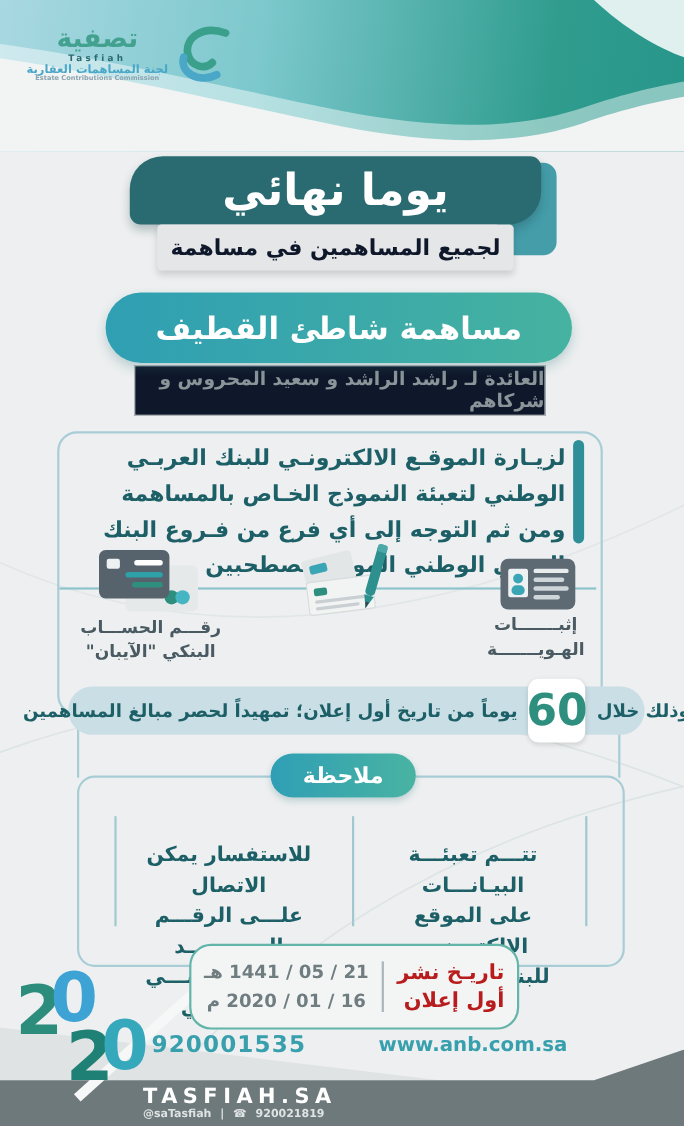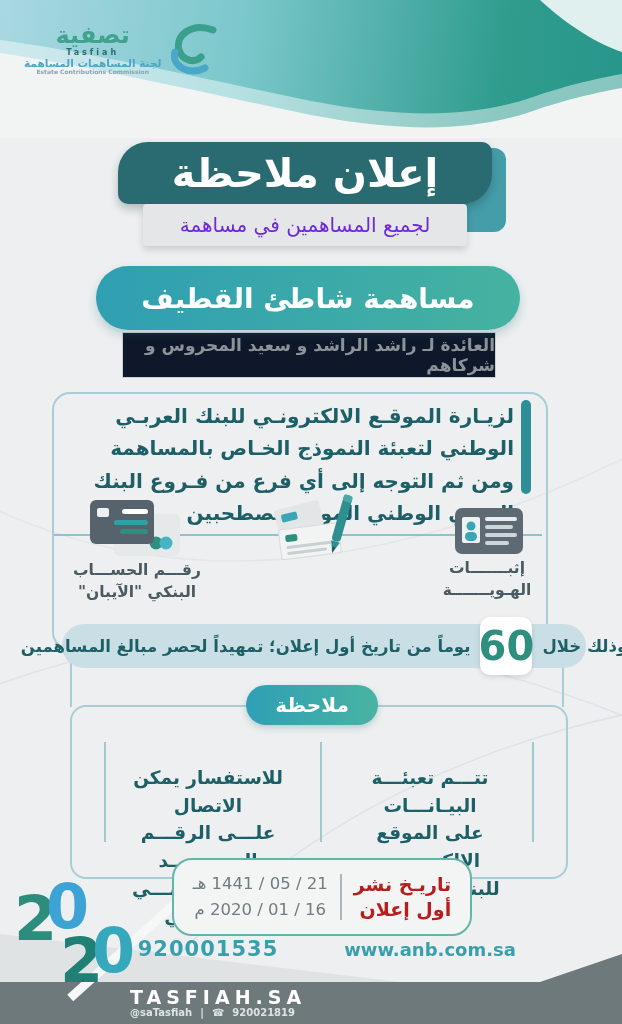--- a/index.html
+++ b/index.html
@@ -17,21 +17,21 @@
   .brand-org{font-size:10.5px;font-weight:700;color:#4aa7c8;}
   .brand-org-en{font-size:6px;font-weight:700;color:#8aa3b0;}
   
   #banner-tab{left:452px;top:148px;width:54px;height:84px;background:#459daa;border-radius:12px;z-index:1;}
   #banner-main{left:118px;top:142px;width:374px;height:62px;background:#2a6b72;z-index:2;
     border-radius:30px 10px 30px 10px;display:flex;align-items:center;justify-content:center;
     box-shadow:0 5px 9px rgba(20,60,66,.28);}
   #banner-main span{font-size:40px;font-weight:800;color:#ffffff;}
   #banner-sub{left:143px;top:204px;width:324px;height:42px;background:#e4e6e7;border-radius:4px;z-index:2;
     display:flex;align-items:center;justify-content:center;box-shadow:0 4px 7px rgba(0,0,0,.14);}
-  #banner-sub span{font-size:20px;font-weight:400;color:#6d28d9;}
+  #banner-sub span{font-size:20px;font-weight:700;color:#0f172a;}
   #contrib-pill{left:96px;top:266px;width:424px;height:64px;border-radius:32px;z-index:2;
     background:linear-gradient(90deg,#2f9fb3 0%,#46b2a0 100%);display:flex;align-items:center;justify-content:center;
     box-shadow:0 5px 10px rgba(40,110,120,.25);}
   #contrib-pill span{font-size:28px;font-weight:800;color:#ffffff;}
   #owners-box{left:122px;top:332px;width:372px;height:44px;background:#0f172a;border:1px solid #ccd1d3;z-index:1;
     display:flex;align-items:center;justify-content:center;}
   #owners-box span{font-size:17px;font-weight:600;color:#8b9499;}
   
   #frame1{left:52px;top:392px;width:492px;height:254px;border:2px solid #a9cdd6;border-radius:18px;z-index:1;}
   #accent-bar{left:521px;top:400px;width:10px;height:94px;background:#2f8f99;border-radius:6px;z-index:2;}
@@ -67,21 +67,21 @@
   #col-phone{left:108px;top:736px;width:200px;}
   .note-link{display:block;margin-top:6px;font-size:18px;font-weight:700;color:#38a0ad;direction:ltr;white-space:nowrap;}
   .note-num{display:block;margin-top:4px;font-size:21px;font-weight:700;color:#38a0ad;direction:ltr;letter-spacing:1px;}
   .v-div{width:2px;height:100px;background:#9fc8d0;z-index:1;top:742px;}
   #div-right{left:532px;} #div-mid{left:320px;} #div-left{left:104px;}
   
   #date-box{left:172px;top:858px;width:296px;height:74px;background:#f3f5f5;border:2px solid #63b4a9;border-radius:20px;z-index:3;
     display:flex;align-items:center;justify-content:center;gap:12px;}
   #date-label{font-size:19px;font-weight:800;color:#b91c1c;line-height:1.3;text-align:right;}
   #date-sep{width:2px;height:46px;background:#a9b6ba;}
-  #date-vals{font-size:16.5px;font-weight:400;color:#6f7c80;line-height:1.55;text-align:center;}
+  #date-vals{font-size:16.5px;font-weight:700;color:#6f7c80;line-height:1.55;text-align:center;}
   
   #footer-wedge{left:0;top:934px;width:400px;height:48px;background:#dfe3e4;z-index:1;
     clip-path:polygon(0 0,100% 100%,0 100%);}
   #footer-slash{left:52px;top:946px;width:142px;height:9px;background:#f6f8f8;transform:rotate(-42deg);z-index:2;}
   #footer-band{left:0;top:954px;width:622px;height:70px;background:#6e797b;z-index:1;
     clip-path:polygon(0 28px,540px 28px,622px 0,622px 70px,0 70px);}
   .year-digit{z-index:3;font-size:62px;font-weight:800;line-height:1;}
   #yd1{left:14px;top:888px;color:#2c8d7d;} #yd2{left:46px;top:876px;color:#3da3d4;}
   #yd3{left:60px;top:930px;color:#1f8076;z-index:4;} #yd4{left:92px;top:920px;color:#35a8bc;z-index:4;}
   #f-site{left:130px;top:986px;z-index:5;font-size:19px;font-weight:700;color:#ffffff;letter-spacing:5px;direction:ltr;}
@@ -117,28 +117,28 @@
   </div>
 
   <div id="brand" class="abs">
     <svg width="56" height="54" viewBox="0 0 56 54">
       <path d="M46,8 C24,0 8,14 12,28 C15,38 27,42 34,35" stroke="#3aa08c" stroke-width="7" fill="none" stroke-linecap="round"></path>
       <path d="M8,30 C4,44 22,54 38,46" stroke="#4aa7c8" stroke-width="7" fill="none" stroke-linecap="round"></path>
     </svg>
     <div class="brand-text">
       <div class="brand-ar">تصفية</div>
       <div class="brand-en">Tasfiah</div>
-      <div class="brand-org">لجنة المساهمات المساهمة</div>
+      <div class="brand-org">لجنة المساهمات العقارية</div>
       <div class="brand-org-en">Estate Contributions Commission</div>
     </div>
   </div>
 
   <div id="banner-tab" class="abs"></div>
   <div id="banner-main" class="abs">
-    <span>إعلان ملاحظة</span>
+    <span>يوما نهائي</span>
   </div>
   <div id="banner-sub" class="abs">
     <span>لجميع المساهمين في مساهمة</span>
   </div>
 
   <div id="contrib-pill" class="abs">
     <span>مساهمة شاطئ القطيف</span>
   </div>
   <div id="owners-box" class="abs">
     <span>العائدة لـ راشد الراشد و سعيد المحروس و شركاهم</span>

